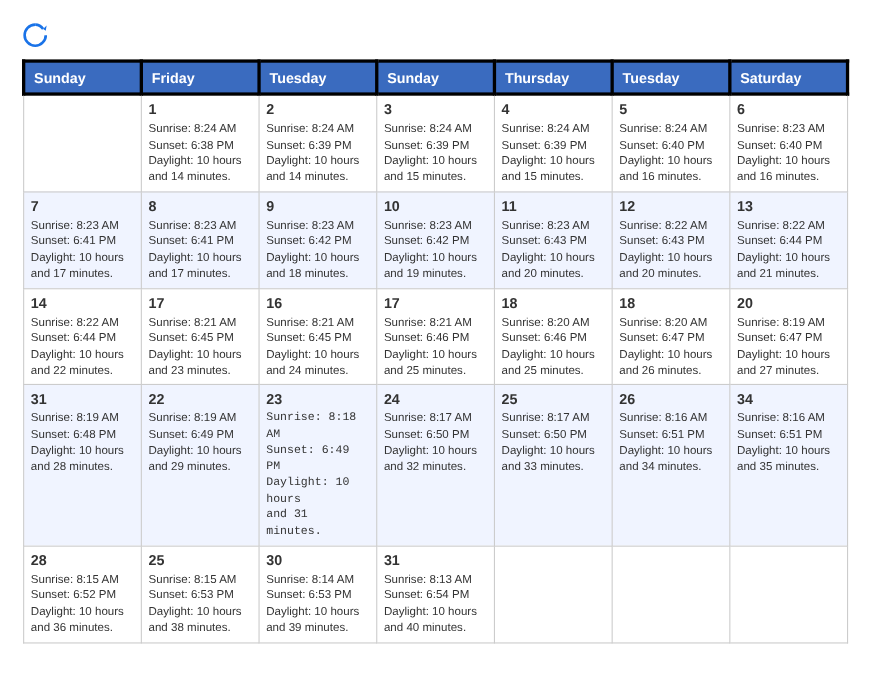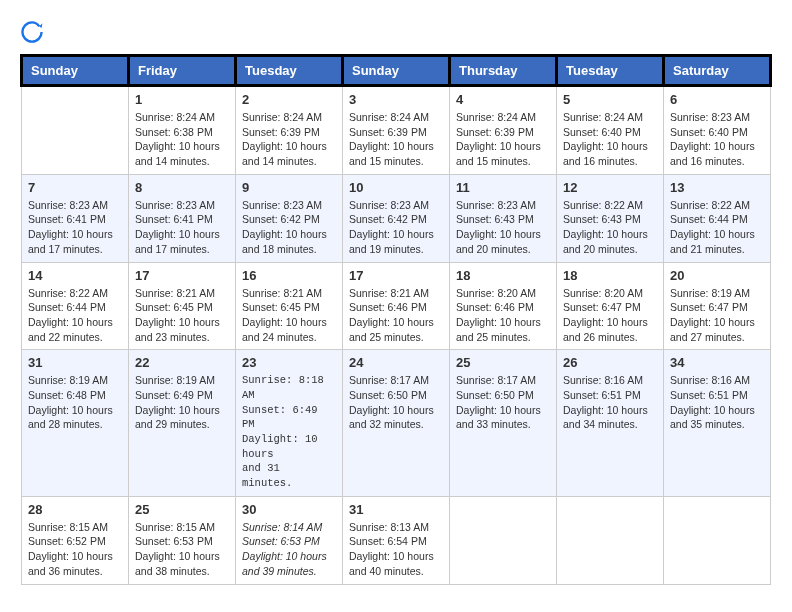--- a/index.html
+++ b/index.html
@@ -322,21 +322,21 @@
         </td>
         <td>
           <span class="day-number">25</span>
           <div class="day-info" style="white-space: pre-line;">Sunrise: 8:15 AM
 Sunset: 6:53 PM
 Daylight: 10 hours
 and 38 minutes.</div>
         </td>
         <td>
           <span class="day-number">30</span>
-          <div class="day-info" style="white-space: pre-line; font-style: italic;">Sunrise: 8:14 AM
+          <div class="day-info" style="white-space: pre-line;">Sunrise: 8:14 AM
 Sunset: 6:53 PM
 Daylight: 10 hours
 and 39 minutes.</div>
         </td>
         <td>
           <span class="day-number">31</span>
           <div class="day-info" style="white-space: pre-line;">Sunrise: 8:13 AM
 Sunset: 6:54 PM
 Daylight: 10 hours
 and 40 minutes.</div>

